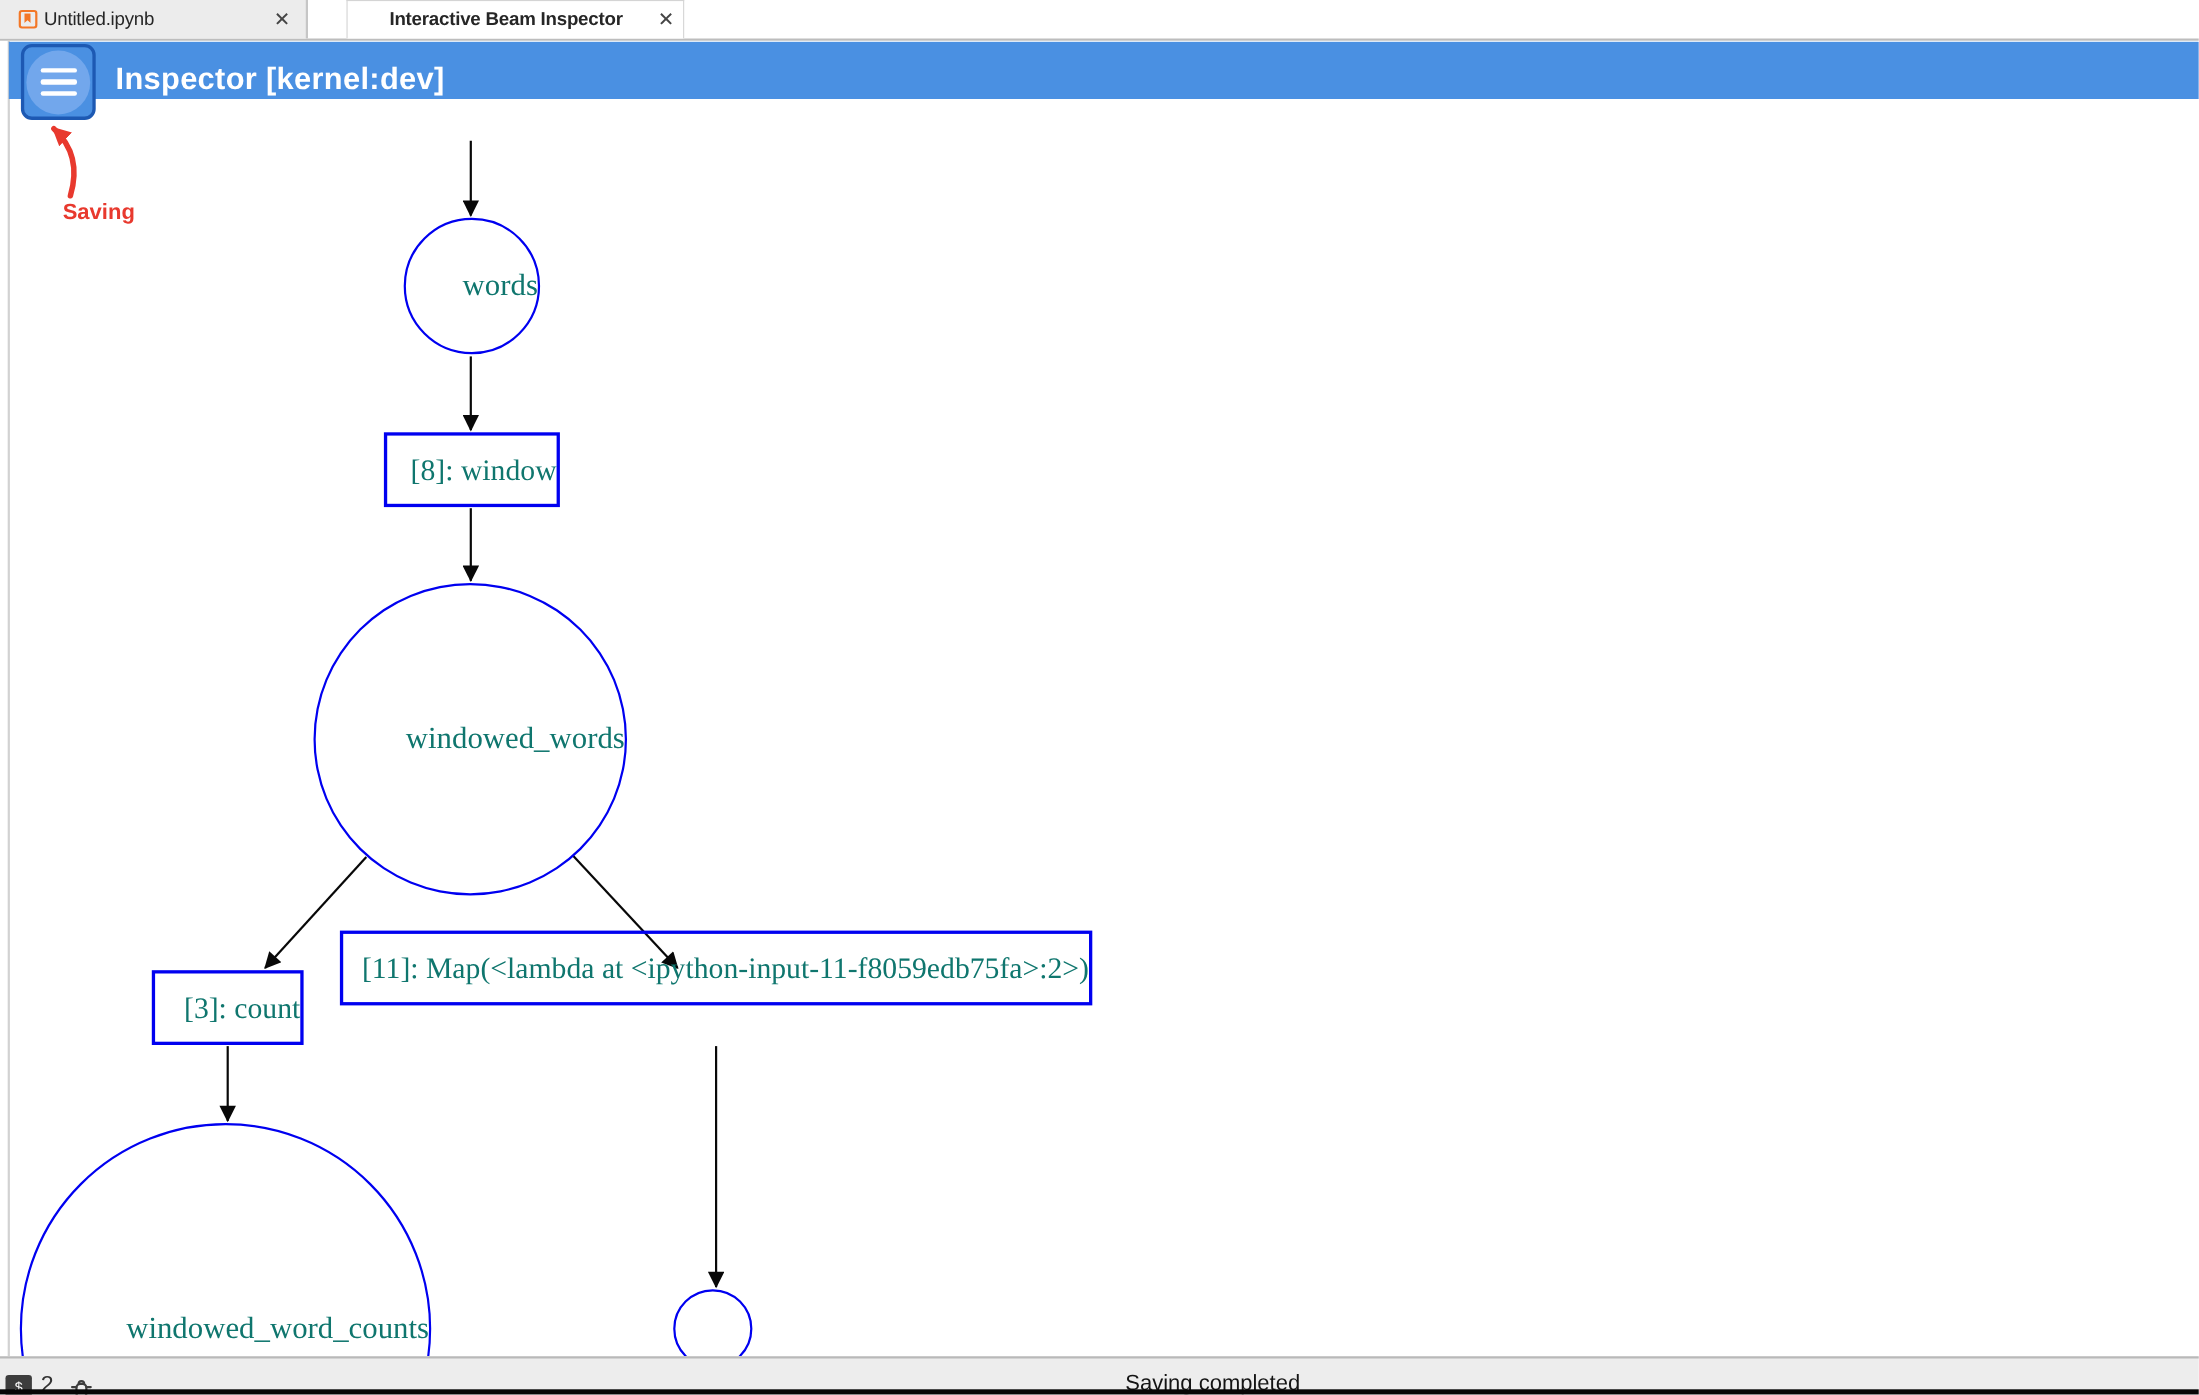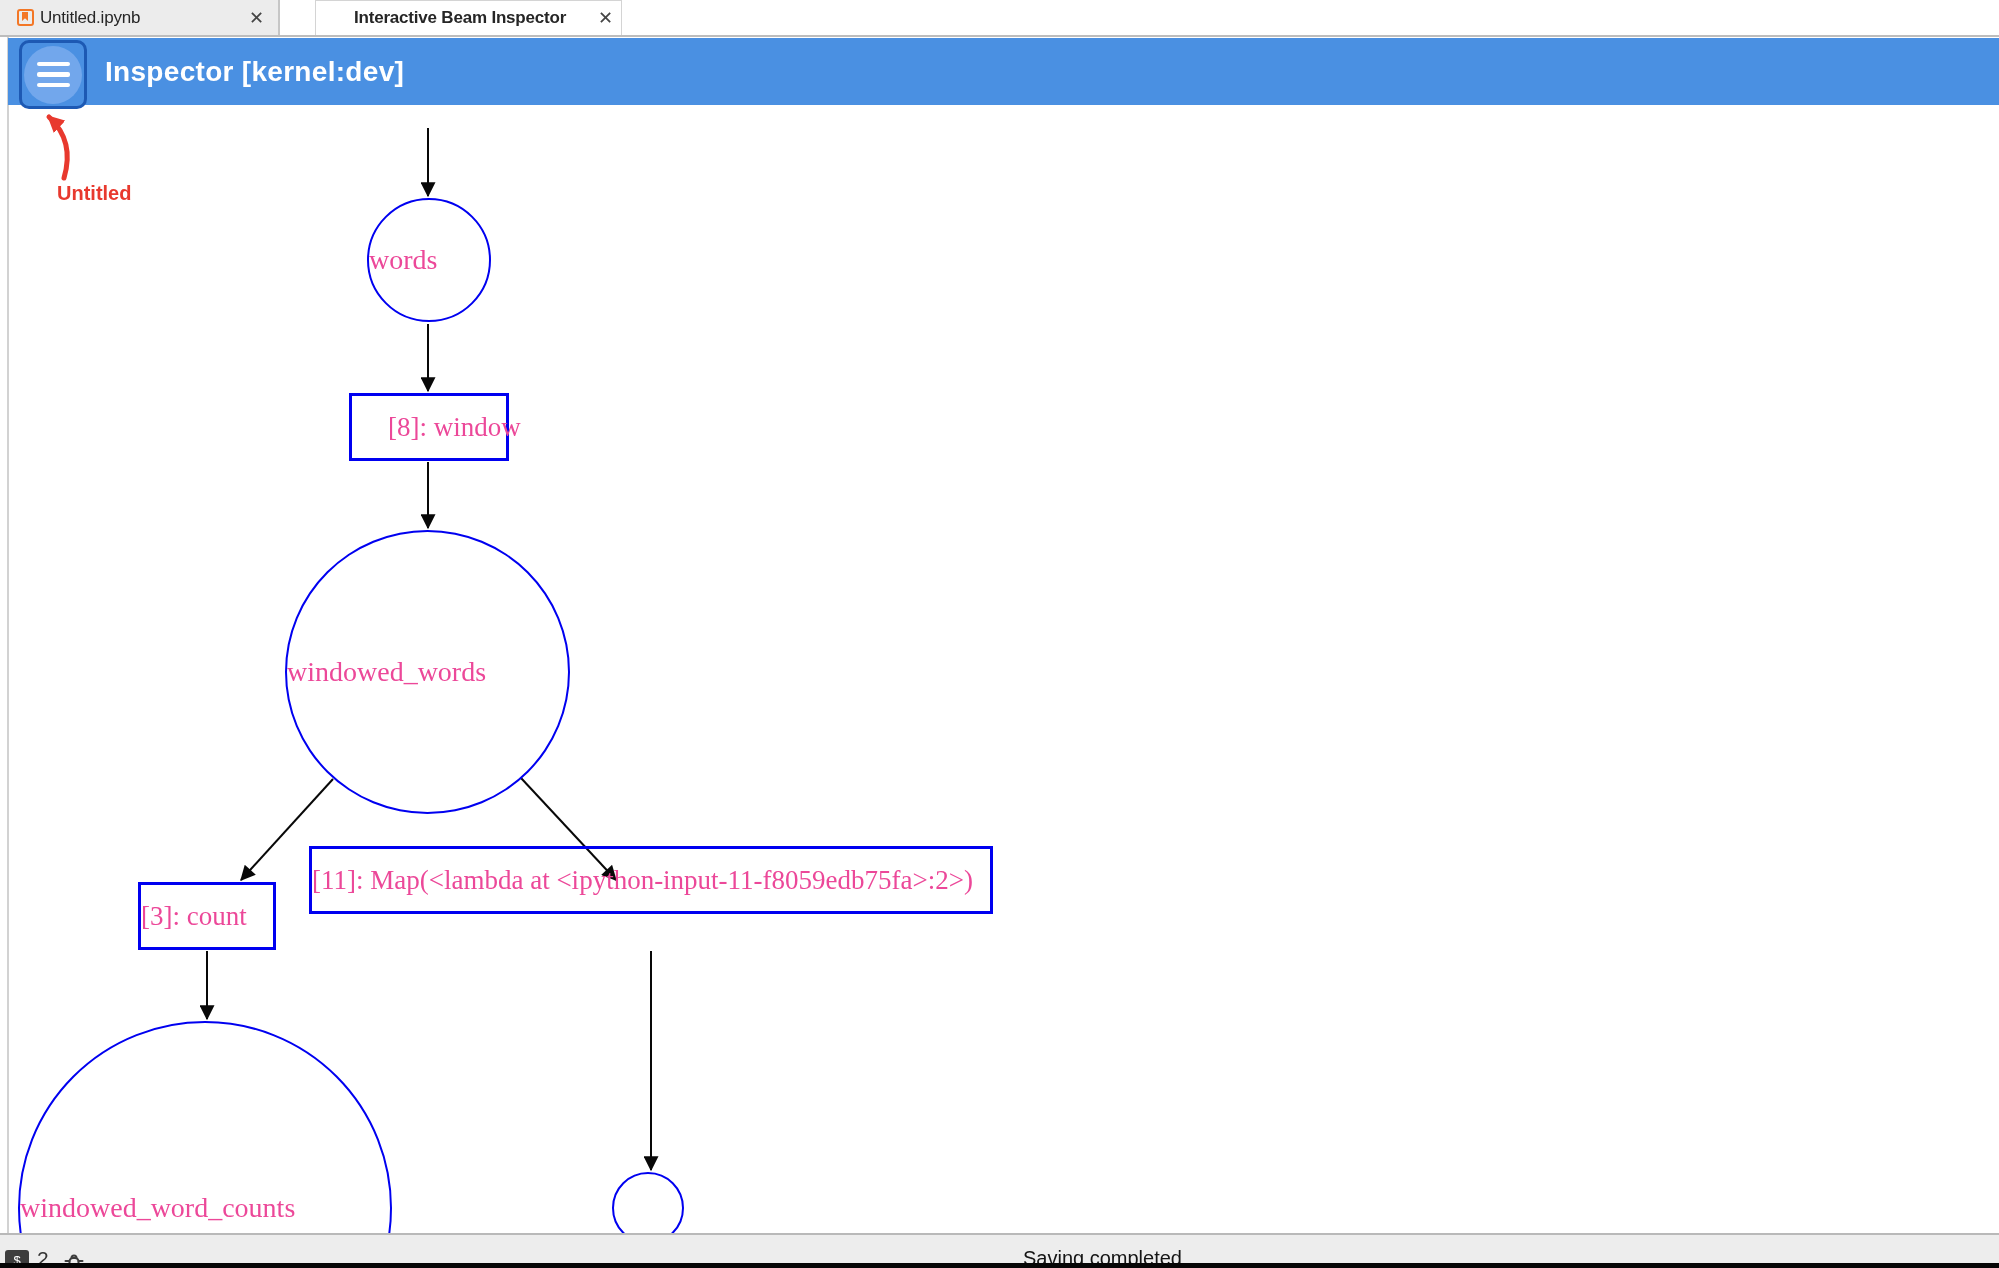--- a/index.html
+++ b/index.html
@@ -4,35 +4,35 @@
 <style>
   html,body{margin:0;padding:0;background:#ffffff;}
   body{width:1999px;height:1268px;overflow:hidden;font-family:"Liberation Sans",sans-serif;}
   .screen{position:relative;width:1999px;height:1268px;overflow:hidden;background:#ffffff;}
 
   
   .main{position:absolute;left:0;top:37px;width:1999px;height:1196px;background:#ffffff;overflow:hidden;}
   .left-border{position:absolute;left:7px;top:0;width:2px;height:1196px;background:#d2d2d2;}
 
   
-  .blue-header{position:absolute;left:8px;top:1px;width:1991px;height:67px;background:#4a90e2;display:flex;align-items:center;}
+  .blue-header{position:absolute;left:8px;top:1px;width:1991px;height:52px;background:#4a90e2;display:flex;align-items:center;}
   .header-title{position:absolute;left:97px;top:0;height:67px;display:flex;align-items:center;
     color:#ffffff;font-size:28px;font-weight:bold;letter-spacing:.3px;}
   .menu-btn{position:absolute;left:11px;top:2px;width:68px;height:69px;box-sizing:border-box;
     border:3px solid #1d59b3;border-radius:10px;background:#4a90e2;display:flex;align-items:center;justify-content:center;cursor:pointer;}
   .menu-circle{width:58px;height:58px;border-radius:50%;background:#72a7ec;display:flex;flex-direction:column;align-items:center;justify-content:center;gap:6px;}
   .menu-circle span{display:block;width:33px;height:4.5px;border-radius:2px;background:#ffffff;}
 
   
   .toggled-label{position:absolute;left:57px;top:145px;color:#e8392e;font-size:20px;font-weight:bold;}
   .overlay-svg{position:absolute;left:0;top:0;width:1999px;height:1196px;pointer-events:none;}
 
   
-  .node{position:absolute;box-sizing:border-box;display:flex;align-items:center;justify-content:flex-start;
-    color:#ec4899;font-family:"Liberation Serif","DejaVu Serif",serif;white-space:nowrap;background:transparent;}
+  .node{position:absolute;box-sizing:border-box;display:flex;align-items:center;justify-content:flex-end;
+    color:#0f766e;font-family:"Liberation Serif","DejaVu Serif",serif;white-space:nowrap;background:transparent;}
   .node-circle{border:2px solid #0000f0;border-radius:50%;font-size:28px;}
   .node-box{border:3px solid #0000f0;font-size:27px;}
   #n-words{left:367px;top:161px;width:124px;height:124px;}
   #n-window8{left:349px;top:356px;width:160px;height:68px;padding-left:36px;}
   #n-windowed-words{left:285px;top:493px;width:285px;height:284px;}
   #n-count9{left:138px;top:845px;width:138px;height:68px;}
   #n-map11{left:309px;top:809px;width:684px;height:68px;}
   #n-wwc{left:18px;top:984px;width:374px;height:374px;align-items:center;}
   #n-anon{left:612px;top:1135px;width:72px;height:72px;}
 
@@ -115,21 +115,21 @@
       <div class="menu-btn">
         <div class="menu-circle">
           <span></span>
             <span></span>
             <span></span>
         </div>
       </div>
       <div class="header-title">Inspector [kernel:dev]</div>
     </div>
 
-    <div class="toggled-label">Untitled</div>
+    <div class="toggled-label">Saving</div>
   </div>
 
   <div class="tabbar">
     <div class="tab tab-inactive">
       <span class="nb-icon">
           <span class="nb-bookmark"></span>
         </span>
       <span class="tab-label">Untitled.ipynb</span>
       <span class="tab-close">✕</span>
     </div>

